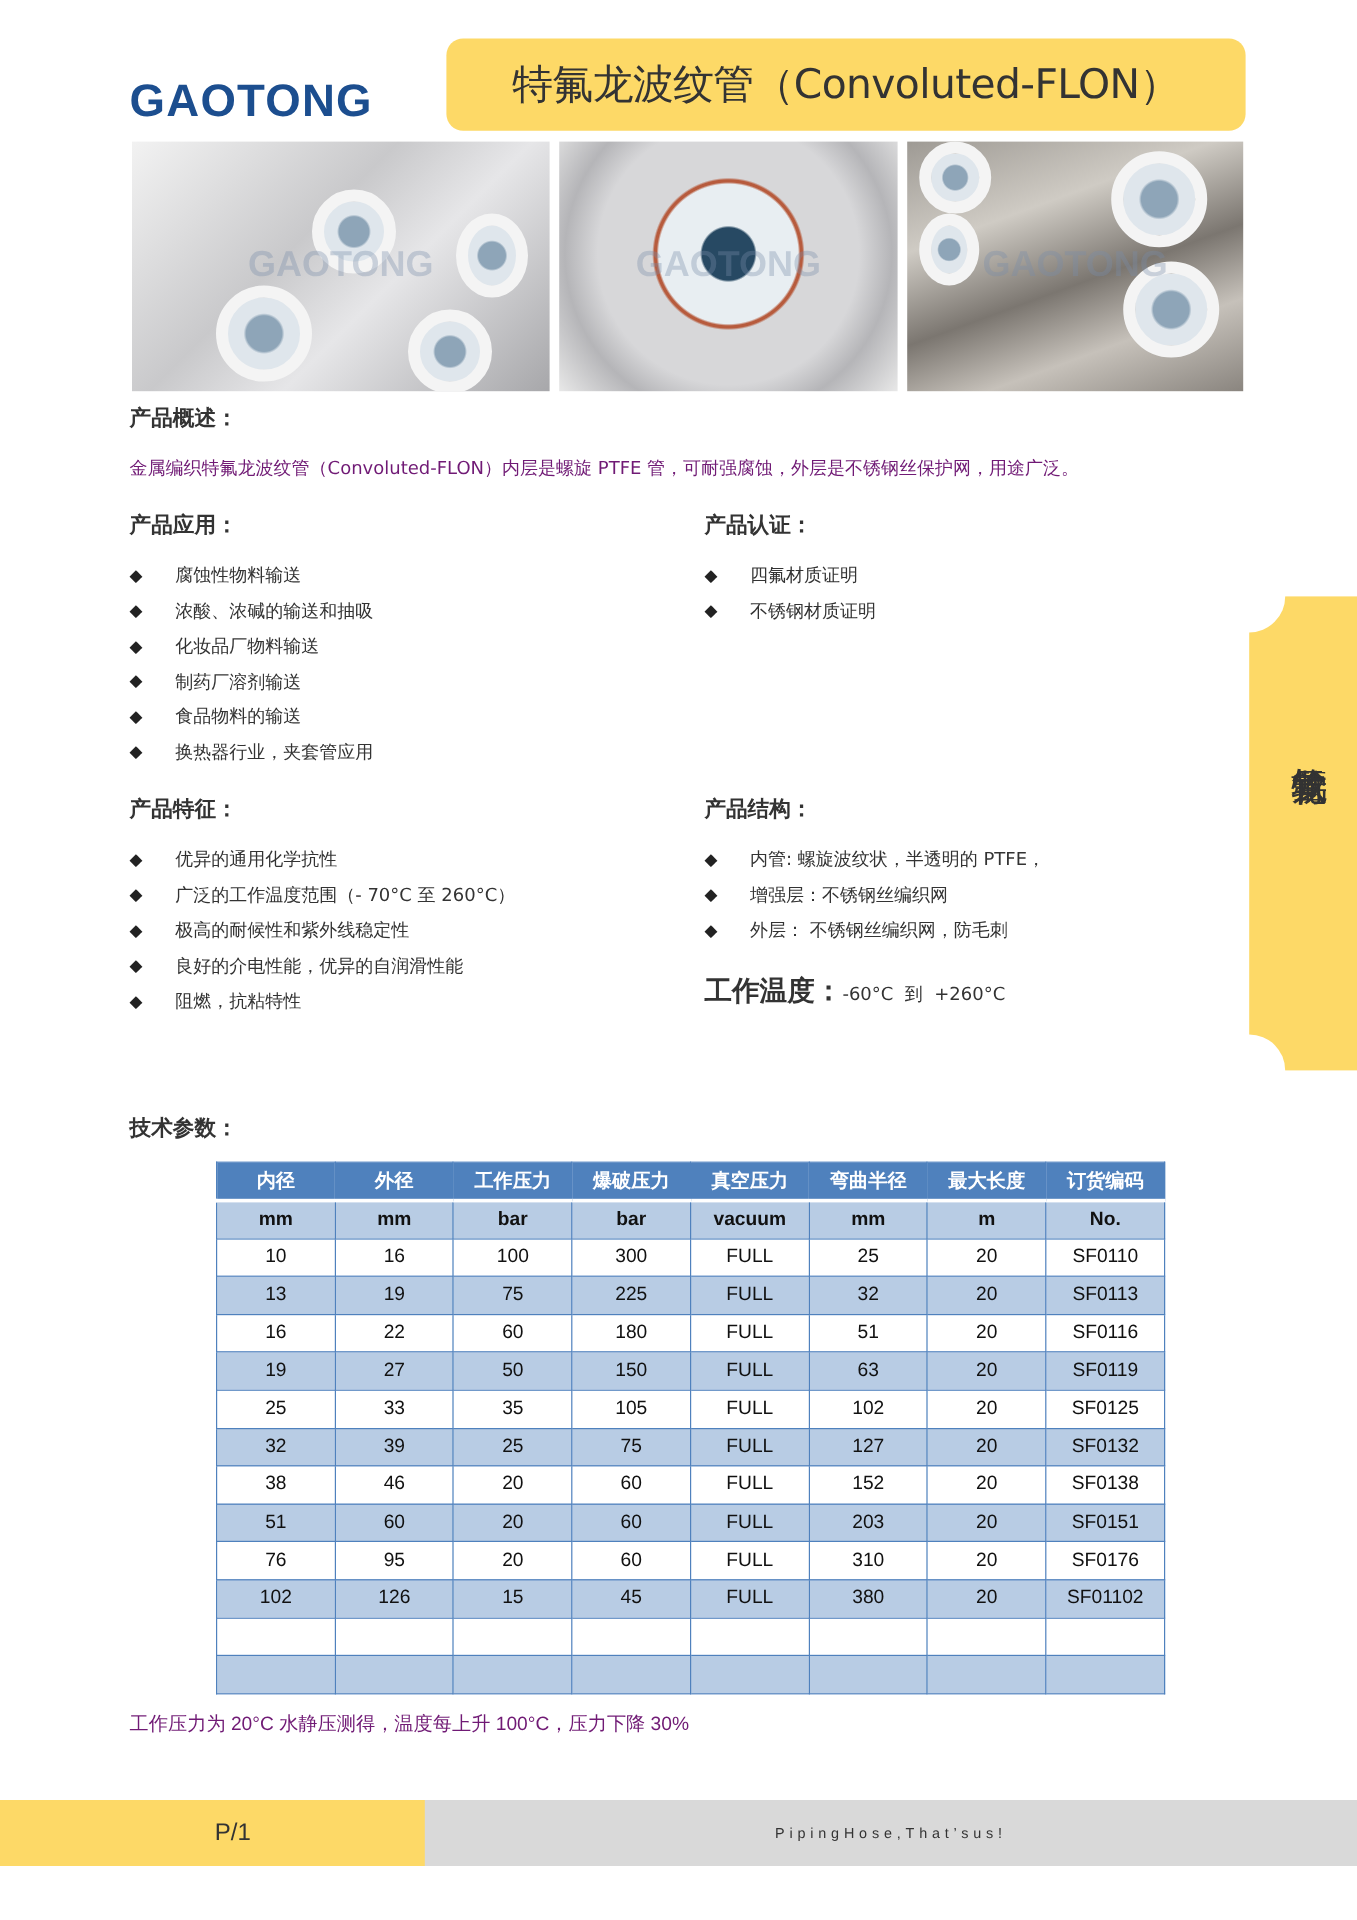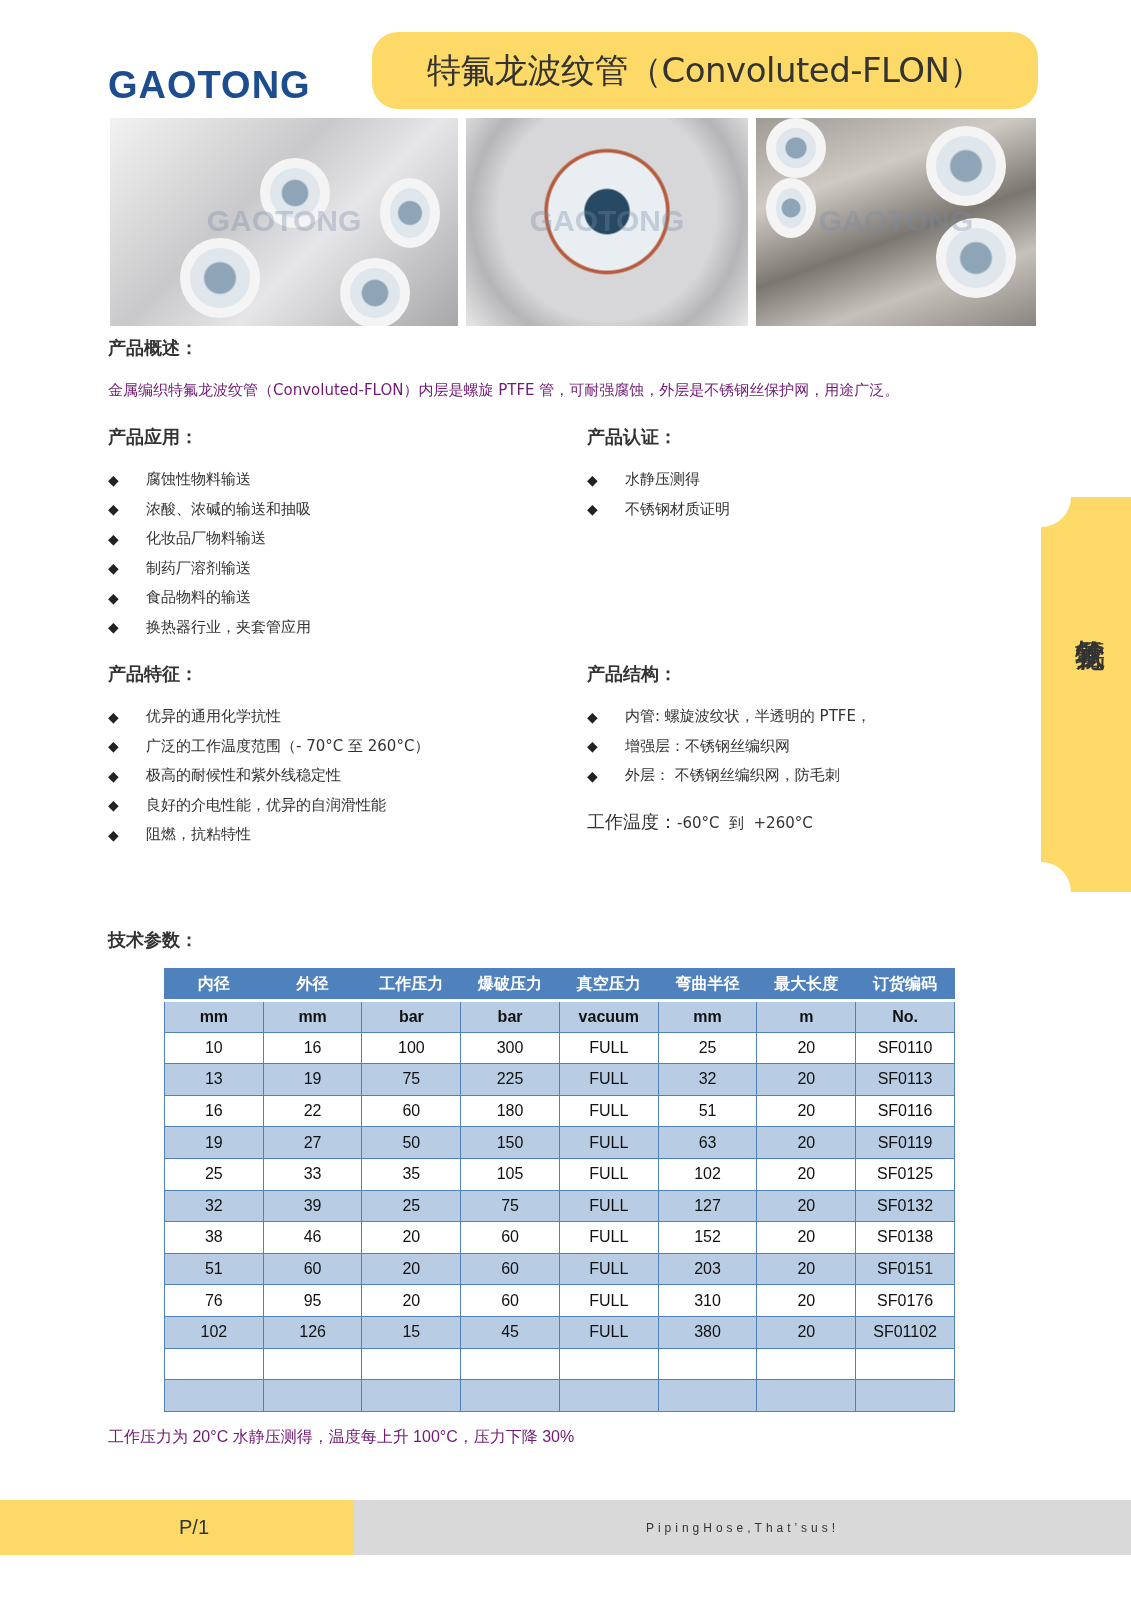--- a/index.html
+++ b/index.html
@@ -1,41 +1,41 @@
 <!DOCTYPE html>
 <html><head>
   <meta charset="utf-8">
   <style>
     * { box-sizing: border-box; margin: 0; padding: 0; }
     html, body { width: 1131px; height: 1600px; background: #ffffff; }
     body { position: relative; font-family: "DejaVu Sans", "Liberation Sans", sans-serif; color: #333333; overflow: hidden; }
 
     .logo { position: absolute; left: 108px; top: 64px; font-family: "Liberation Sans", sans-serif; font-weight: 700; font-size: 38px; color: #1c4e8f; letter-spacing: 1px; }
-    .title-box { position: absolute; left: 372px; top: 32px; width: 666px; height: 77px; background: #fdd967; border-radius: 26px; display: flex; align-items: center; justify-content: center; }
+    .title-box { position: absolute; left: 372px; top: 32px; width: 666px; height: 77px; background: #fdd967; border-radius: 14px; display: flex; align-items: center; justify-content: center; }
     .title-box span { font-size: 34px; color: #333333; font-family: "DejaVu Sans", sans-serif; letter-spacing: -0.5px; }
 
     .photos { position: absolute; top: 118px; left: 110px; width: 926px; height: 208px; display: flex; gap: 8px; }
     .photo { height: 208px; position: relative; overflow: hidden; background: #e9e9ea; }
     .photo.p1 { width: 348px; background: linear-gradient(135deg, #f2f2f2 0%, #c9c9cb 40%, #e6e6e8 60%, #a7a7aa 100%); }
     .photo.p2 { width: 282px; background: radial-gradient(circle at 50% 45%, #274963 0 12%, #e8eef2 13% 32%, #b75b3d 33% 34%, #d7d7d9 35% 60%, #b5b5b8 75%, #e8e8e8 100%); }
     .photo.p3 { width: 280px; background: linear-gradient(160deg, #9e9a94 0%, #cfcbc4 30%, #7b7670 55%, #c6c1ba 75%, #8a857f 100%); }
     .photo .ring { position: absolute; border-radius: 50%; border: 10px solid #f4f4f4; background: radial-gradient(circle, #8ea5b8 0 35%, #dfe6ec 40%); }
     .photo .wm { position: absolute; top: 86px; left: 0; right: 0; text-align: center; font-family: "Liberation Sans", sans-serif; font-weight: 700; font-size: 30px; color: rgba(120,140,170,0.35); }
 
     .h { position: absolute; font-weight: 700; font-size: 18px; color: #333333; }
     .para { position: absolute; font-size: 15px; color: #701a75; }
     ul.blist { position: absolute; list-style: none; }
     ul.blist li { display: flex; align-items: center; height: 29.5px; font-size: 15px; color: #333333; }
     ul.blist li .bullet { width: 38px; font-size: 14px; color: #222; }
 
     .side-tab { position: absolute; left: 1041px; top: 497px; width: 90px; height: 395px; background: #fdd967; }
     .side-tab .notch { position: absolute; left: -30px; width: 60px; height: 60px; border-radius: 50%; background: #ffffff; }
     .side-tab .vt { position: absolute; left: 28px; top: 120px; writing-mode: vertical-rl; font-size: 30px; color: #333333; letter-spacing: 0; }
 
-    table.spec { position: absolute; left: 164px; top: 968px; width: 791px; border-collapse: collapse; font-family: "Liberation Sans", sans-serif; }
+    table.spec { position: absolute; left: 180px; top: 968px; width: 791px; border-collapse: collapse; font-family: "Liberation Sans", sans-serif; }
     table.spec td, table.spec th { border: 1.5px solid #4f81bd; text-align: center; height: 31.6px; font-size: 16px; color: #111; width: 98.8px; }
     table.spec tr.hdr th { background: #4f81bd; color: #ffffff; font-weight: 700; font-size: 16px; height: 32px; border-color: #4f81bd; border-bottom: 3px solid #ffffff; }
     table.spec tr.units td { background: #b8cce4; font-weight: 700; }
     table.spec tr.odd td { background: #ffffff; }
     table.spec tr.even td { background: #b8cce4; }
 
     .footer-left { position: absolute; left: 0; top: 1500px; width: 388px; height: 55px; background: #fdd967; display: flex; align-items: center; justify-content: center; font-size: 20px; color: #333; font-family: "Liberation Sans", sans-serif; }
     .footer-right { position: absolute; left: 354px; top: 1500px; width: 777px; height: 55px; background: #d9d9d9; display: flex; align-items: center; justify-content: center; font-size: 12px; letter-spacing: 4px; color: #333; font-family: "Liberation Sans", sans-serif; }
   </style>
 </head>
@@ -94,21 +94,21 @@
   <li>
       <span class="bullet">◆</span>
       <span>换热器行业，夹套管应用</span>
     </li>
 </ul>
 
 <div class="h" style="left:587px;top:425px;">产品认证：</div>
 <ul class="blist" style="left:587px;top:465px;">
   <li>
       <span class="bullet">◆</span>
-      <span>水静压测得</span>
+      <span>四氟材质证明</span>
     </li>
   <li>
       <span class="bullet">◆</span>
       <span>不锈钢材质证明</span>
     </li>
 </ul>
 
 <div class="h" style="left:108px;top:662px;font-family:Liberation Serif, serif;">产品特征：</div>
 <ul class="blist" style="left:108px;top:702px;">
   <li>
@@ -142,21 +142,21 @@
   <li>
       <span class="bullet">◆</span>
       <span>增强层：不锈钢丝编织网</span>
     </li>
   <li>
       <span class="bullet">◆</span>
       <span>外层： 不锈钢丝编织网，防毛刺</span>
     </li>
 </ul>
 <div style="position:absolute;left:587px;top:810px;font-size:15px;">
-  <span style="font-weight:400;font-size:18px;text-align:right;">工作温度：</span><span style="white-space:pre;">-60°C  到  +260°C</span>
+  <span style="font-weight:700;font-size:23px;text-align:right;">工作温度：</span><span style="white-space:pre;">-60°C  到  +260°C</span>
 </div>
 
 <div class="side-tab">
   <div class="notch" style="top:-30px;"></div>
   <div class="notch" style="bottom:-30px;"></div>
   <div class="vt">特氟龙软管</div>
 </div>
 
 <div class="h" style="left:108px;top:928px;">技术参数：</div>
 <table class="spec">

